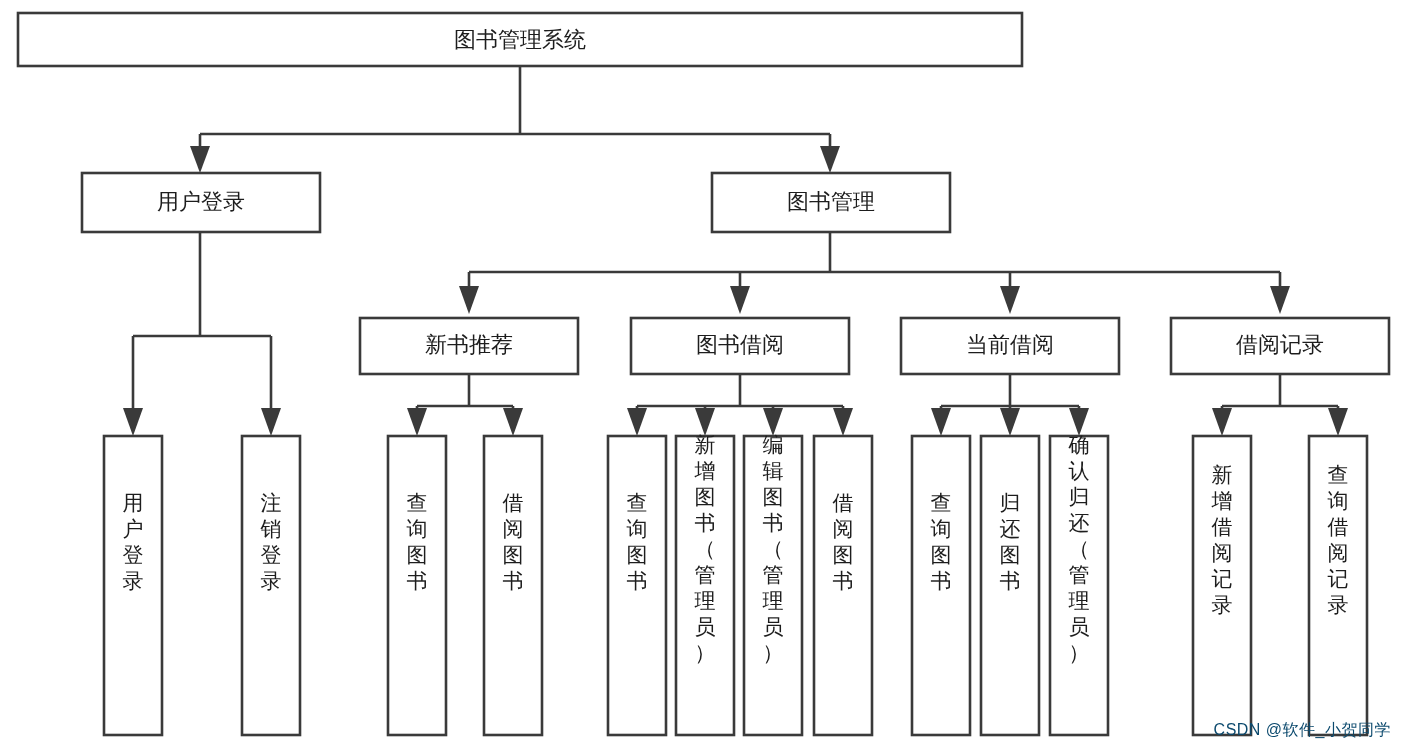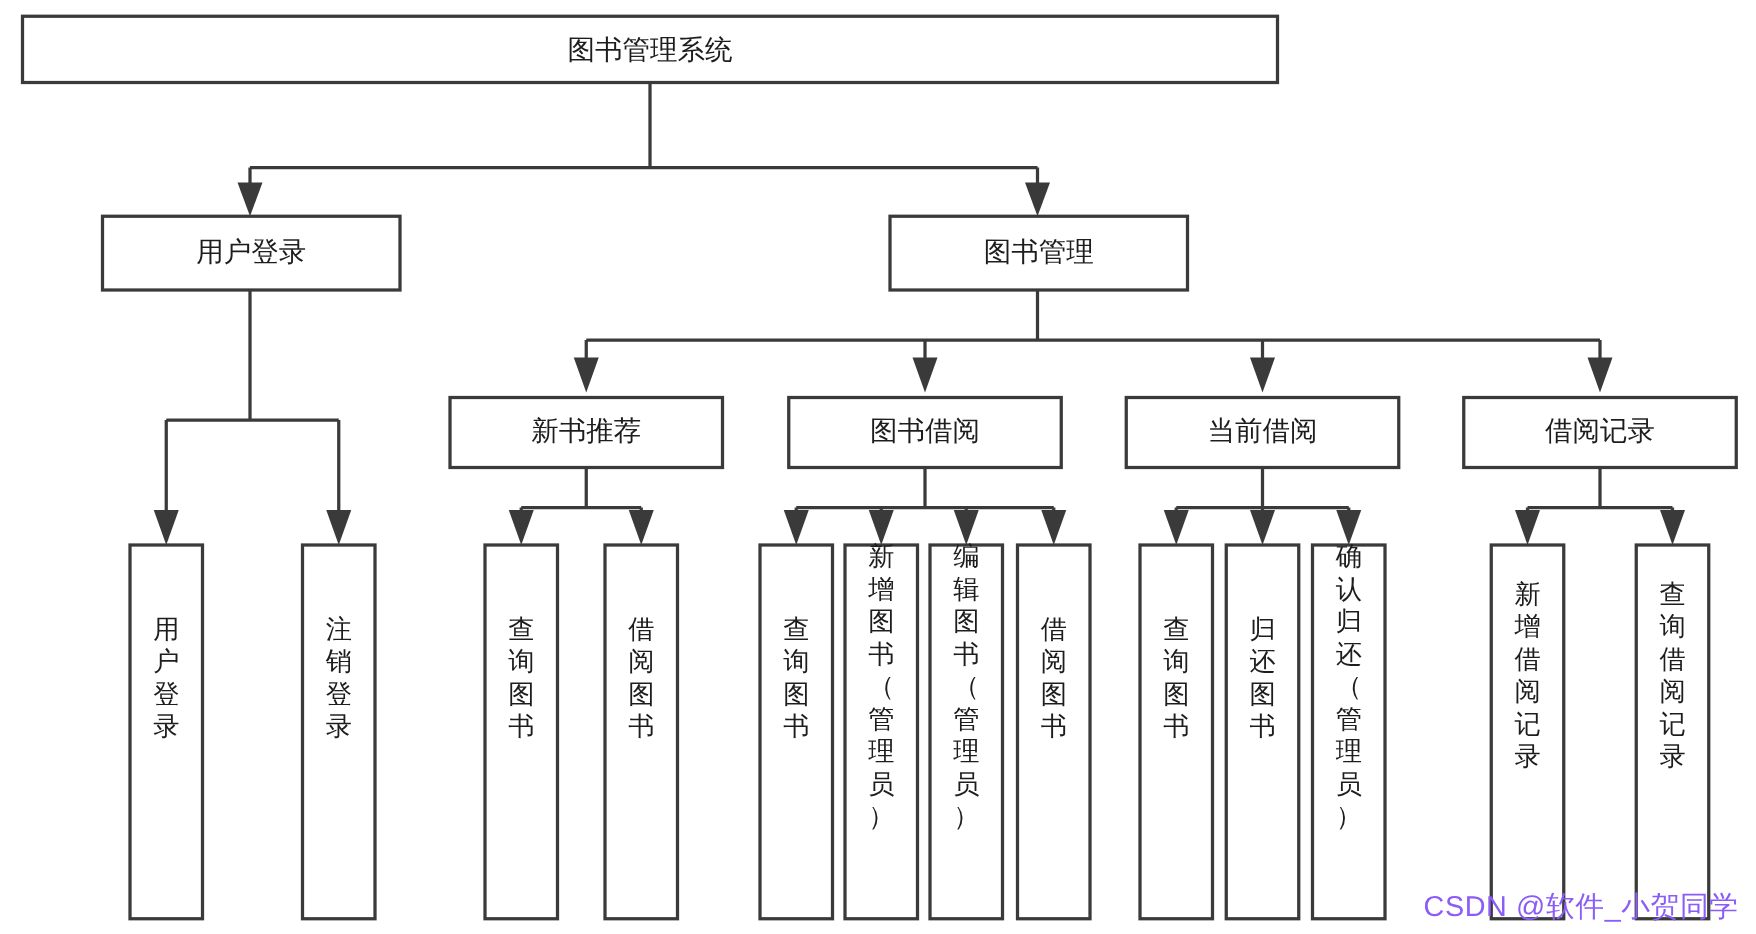--- a/index.html
+++ b/index.html
@@ -51,22 +51,22 @@
     font-family: "Liberation Sans", "DejaVu Sans", sans-serif;
     font-size: 21px;
     fill: #1d1d1d;
     text-anchor: middle;
   }
   .watermark-text {
     position: absolute;
     right: 14px;
     bottom: 6px;
     font-family: "Liberation Sans", "DejaVu Sans", sans-serif;
-    font-size: 23px;
-    color: #8b5cf6;
+    font-size: 16px;
+    color: #0c4a6e;
     letter-spacing: 0.5px;
     white-space: nowrap;
     user-select: none;
   }
 </style>
 </head>
 <body>
 
 <div id="diagram-root">
 

